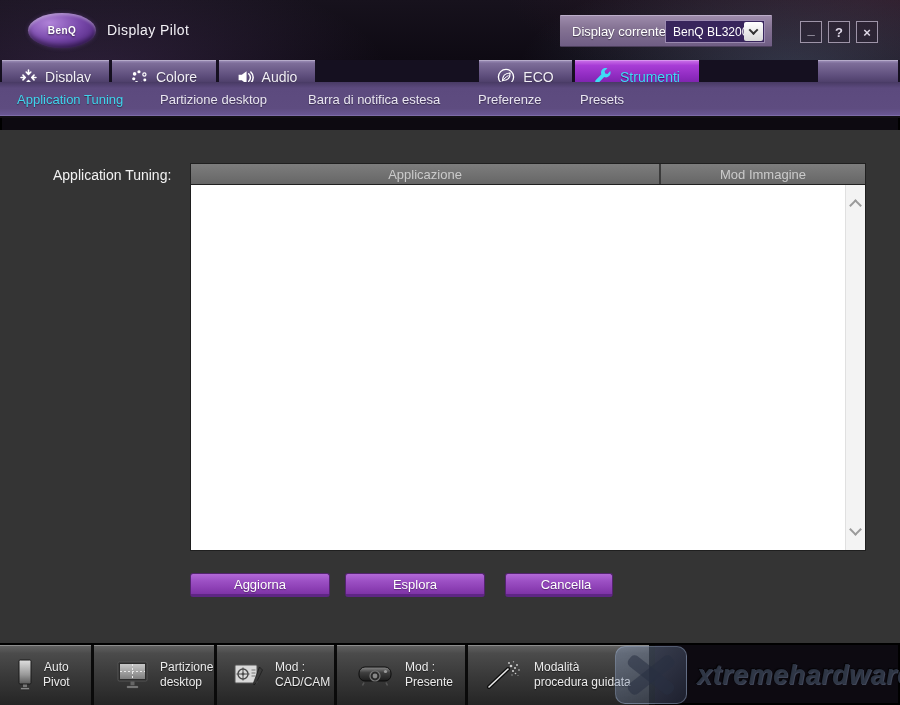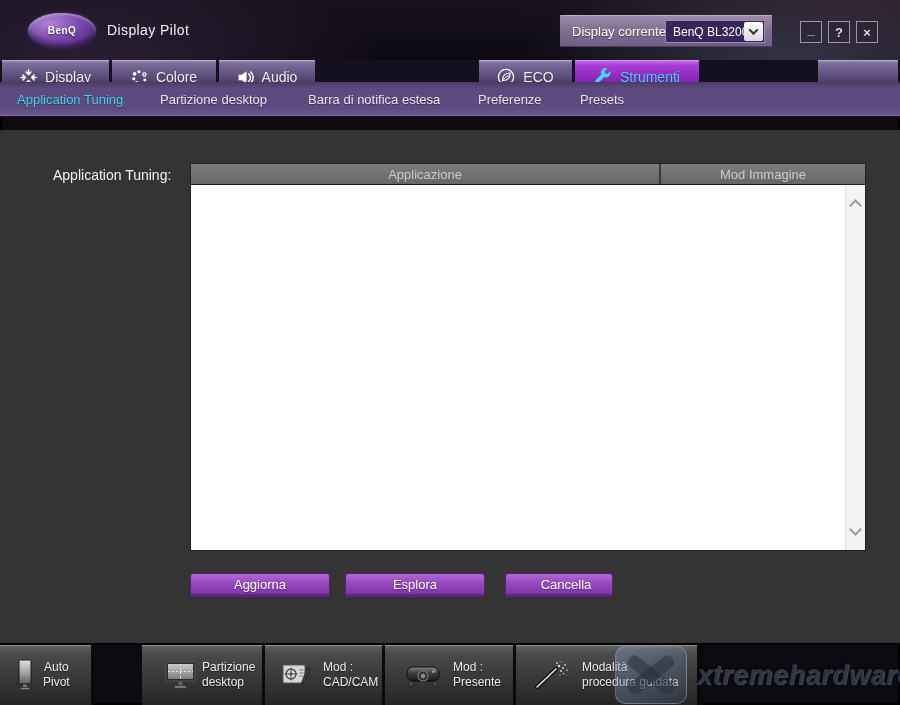--- a/index.html
+++ b/index.html
@@ -260,21 +260,21 @@
           <rect x="8" y="25.5" width="4" height="3" fill="#777"></rect>
           <rect x="5.5" y="28.5" width="9" height="2.2" rx="1" fill="#888" stroke="#222" stroke-width=".6"></rect>
         </svg>
       </span>
       <span class="ftext">
         <span>Auto</span>
           <span>Pivot</span>
       </span>
     </div>
 
-    <div class="fcell" style="width:123px; padding-left:22px; gap:4px;margin-left:48px;">
+    <div class="fcell" style="width:123px; padding-left:22px; gap:10px;">
       <span class="ficon">
         <svg width="34" height="30" viewBox="0 0 34 30">
           <defs>
               <linearGradient id="g2" x1="0" y1="0" x2="0" y2="1">
             <stop offset="0" stop-color="#c8c8c8"></stop>
                 <stop offset="1" stop-color="#7e7e7e"></stop>
               </linearGradient>
             </defs>
           <rect x="2" y="2" width="29" height="19" rx="1.2" fill="#2b2b2b" stroke="#555"></rect>
           <rect x="4" y="4" width="25" height="15" fill="url(#g2)"></rect>

